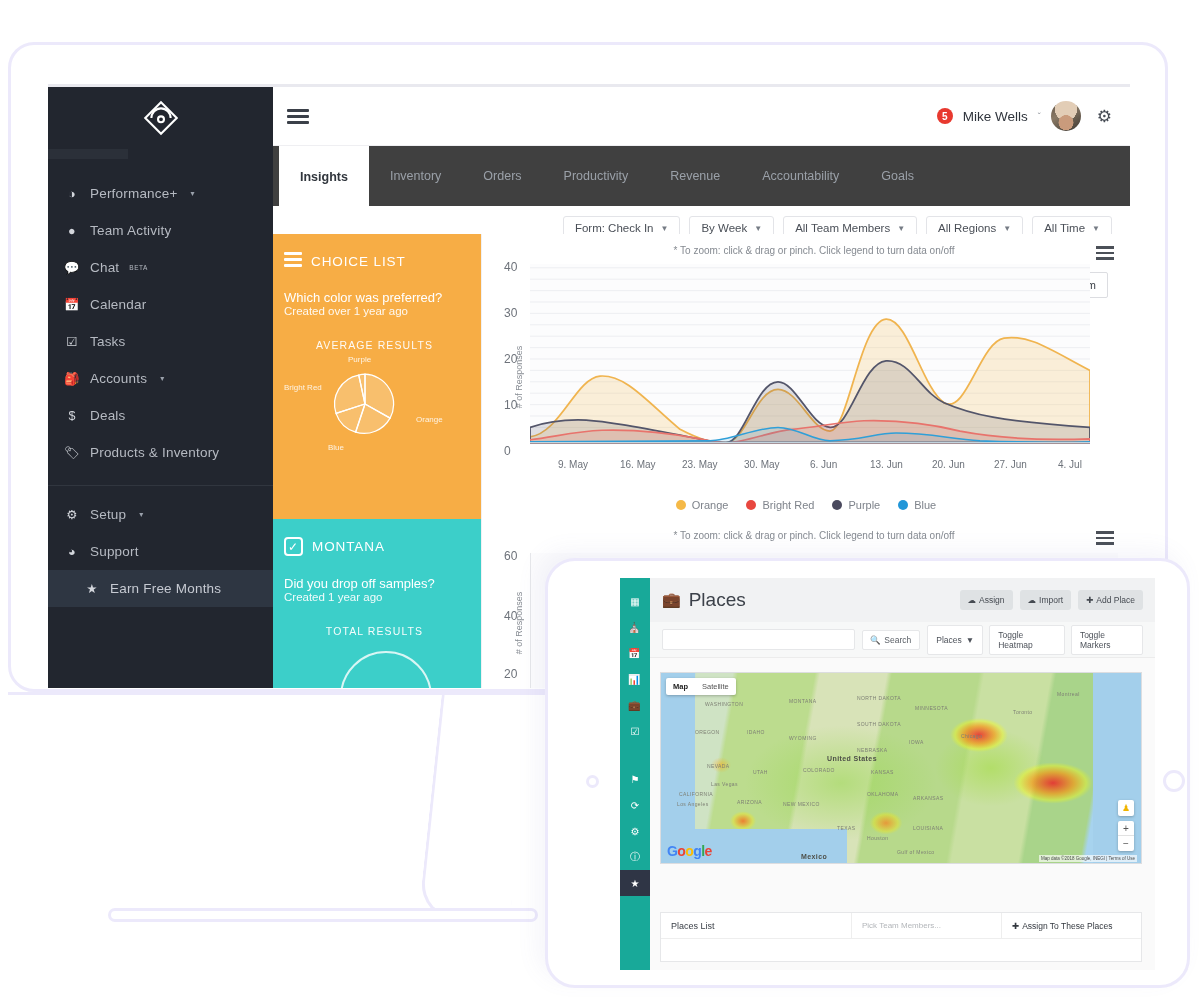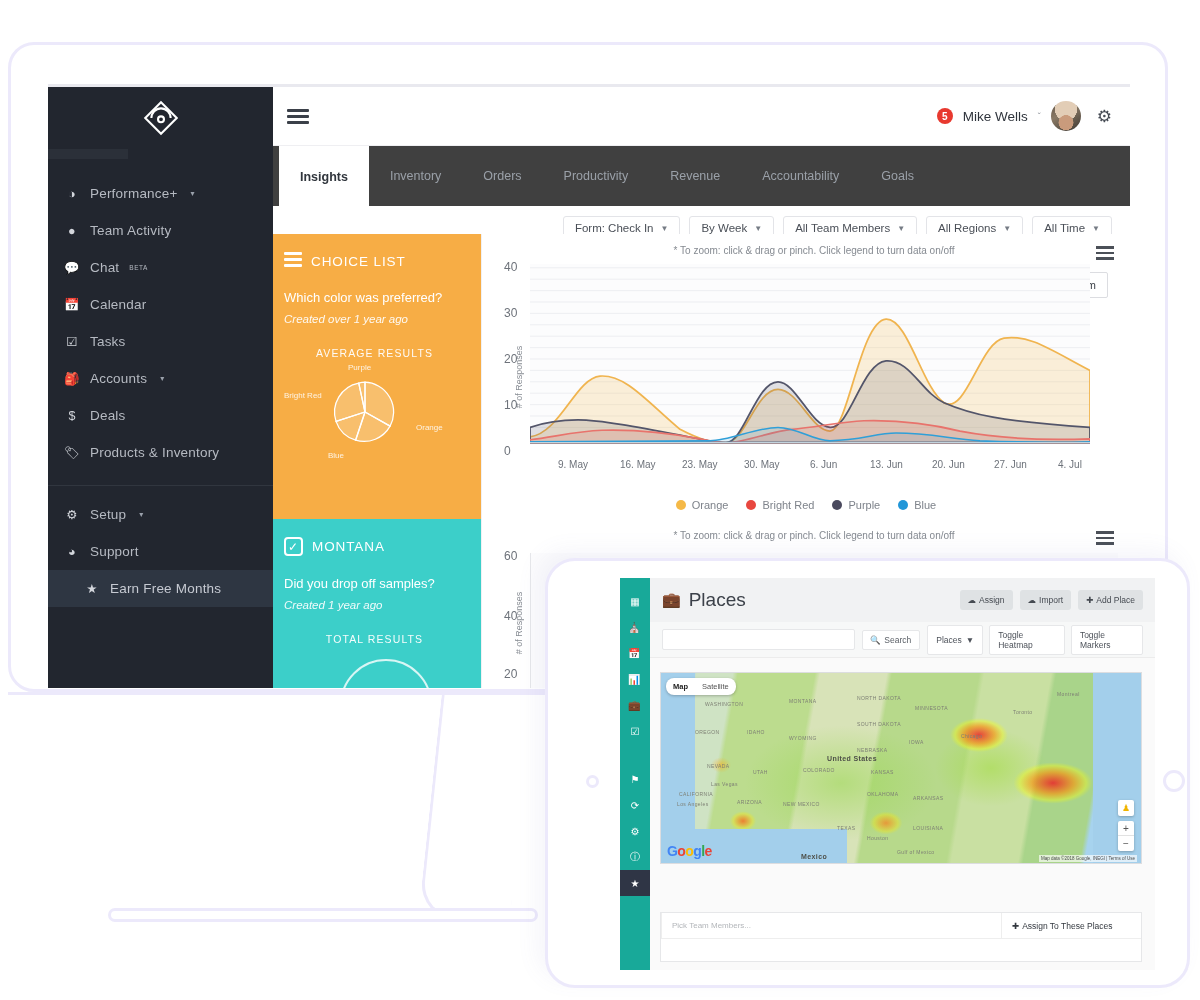--- a/index.html
+++ b/index.html
@@ -123,21 +123,21 @@
   .filter-btn .caret { font-size:8px; color:#767c85; }
 
   
   #content { position:absolute; left:0; top:147px; right:0; bottom:0; background:#fff; }
   .row { display:flex; }
   .qcard { width:208px; flex:0 0 208px; color:#fff; padding:18px 16px 0 11px; position:relative; }
   .qcard.orange { background:#f7ad45; height:285px; }
   .qcard.teal   { background:#3ccfc9; height:172px; }
   .qcard-head { display:flex; align-items:center; gap:9px; font-size:13.5px; letter-spacing:.9px; }
   .qcard-q { margin-top:20px; font-size:13px; }
-  .qcard-sub { margin-top:8px; font-size:11.5px; font-style:italic; opacity:.92; }
+  .qcard-sub { margin-top:0; font-size:11.5px; opacity:.92; }
   .qcard-res { text-align:center; margin-top:22px; font-size:10.5px; letter-spacing:1.1px; opacity:.95;}
   .icon-list { width:18px; }
   .icon-list i { display:block; height:3px; background:#fff; margin-bottom:3px; border-radius:1px; }
   .icon-check { width:19px;height:19px;border:2px solid #fff;border-radius:4px;
      display:flex;align-items:center;justify-content:center;font-size:12px;}
 
   .chartpane { flex:1; border-left:1px solid #f0f0f3; position:relative; }
   .chart-hint { text-align:center; font-size:10px; color:#858a91; padding-top:11px;margin-left:16px;}
   .chart-menu { position:absolute; right:16px; top:12px; width:18px;}
   .chart-menu i { display:block;height:2.5px;background:#4b5058;margin-bottom:3px;}
@@ -206,21 +206,21 @@
          #d8e3b8 31% 44%, #b7d98b 45% 62%, #c9e0a2 63% 76%,
          #a9d48a 77% 88%, #a7d3ee 89% 100%);
     background-color:#a7d3ee;
   }
   #map-sea-left { position:absolute; left:0; top:0; width:34px; height:100%;
      background:#a3cfeb; }
   #map-sea-right { position:absolute; right:0; top:0; width:48px; height:100%;
      background:#a3cfeb; }
   #map-sea-bottom { position:absolute; left:26px; bottom:0; width:160px; height:34px;
      background:#a3cfeb; }
-  #map-toggle { position:absolute; left:5px; top:5px; background:#fff; border-radius:8px;
+  #map-toggle { position:absolute; left:5px; top:5px; background:#fff; border-radius:2px;
      display:flex; font-size:7.5px; box-shadow:0 1px 3px rgba(0,0,0,.25); }
   #map-toggle span { padding:4px 7px; color:#555; }
   #map-toggle span.on { color:#222; font-weight:bold; }
   .map-label { position:absolute; font-size:5px; color:#7d7f74; letter-spacing:.4px; }
   .map-label.big { font-size:7px; color:#4d4f48; font-weight:bold; }
   #pegman { position:absolute; right:7px; bottom:47px; width:16px;height:16px;background:#fff;
      border-radius:2px; box-shadow:0 1px 3px rgba(0,0,0,.25); display:flex;align-items:center;
      justify-content:center; font-size:9px; color:#f0b400;}
   #map-zoom { position:absolute; right:7px; bottom:12px; width:16px; background:#fff;
      border-radius:2px; box-shadow:0 1px 3px rgba(0,0,0,.25); }
@@ -620,20 +620,21 @@
         <div id="pegman">♟</div>
         <div id="map-zoom">
           <div>+</div>
           <div>−</div>
         </div>
         <div id="google-logo"><span style="color:#4285f4">G</span><span style="color:#ea4335">o</span><span style="color:#fbbc05">o</span><span style="color:#4285f4">g</span><span style="color:#34a853">l</span><span style="color:#ea4335">e</span></div>
         <div id="map-credit">Map data ©2018 Google, INEGI  |  Terms of Use</div>
       </div>
 
       <div id="places-list-bar">
+        <div class="cell tl-left">Places List</div>
         <div class="cell tl-mid">Pick Team Members...</div>
         <div class="cell tl-right">
           <span style="margin-right:3px;">✚</span>
           <span>Assign To These Places</span>
         </div>
       </div>
     </div>
   </div>
 </div>
 

